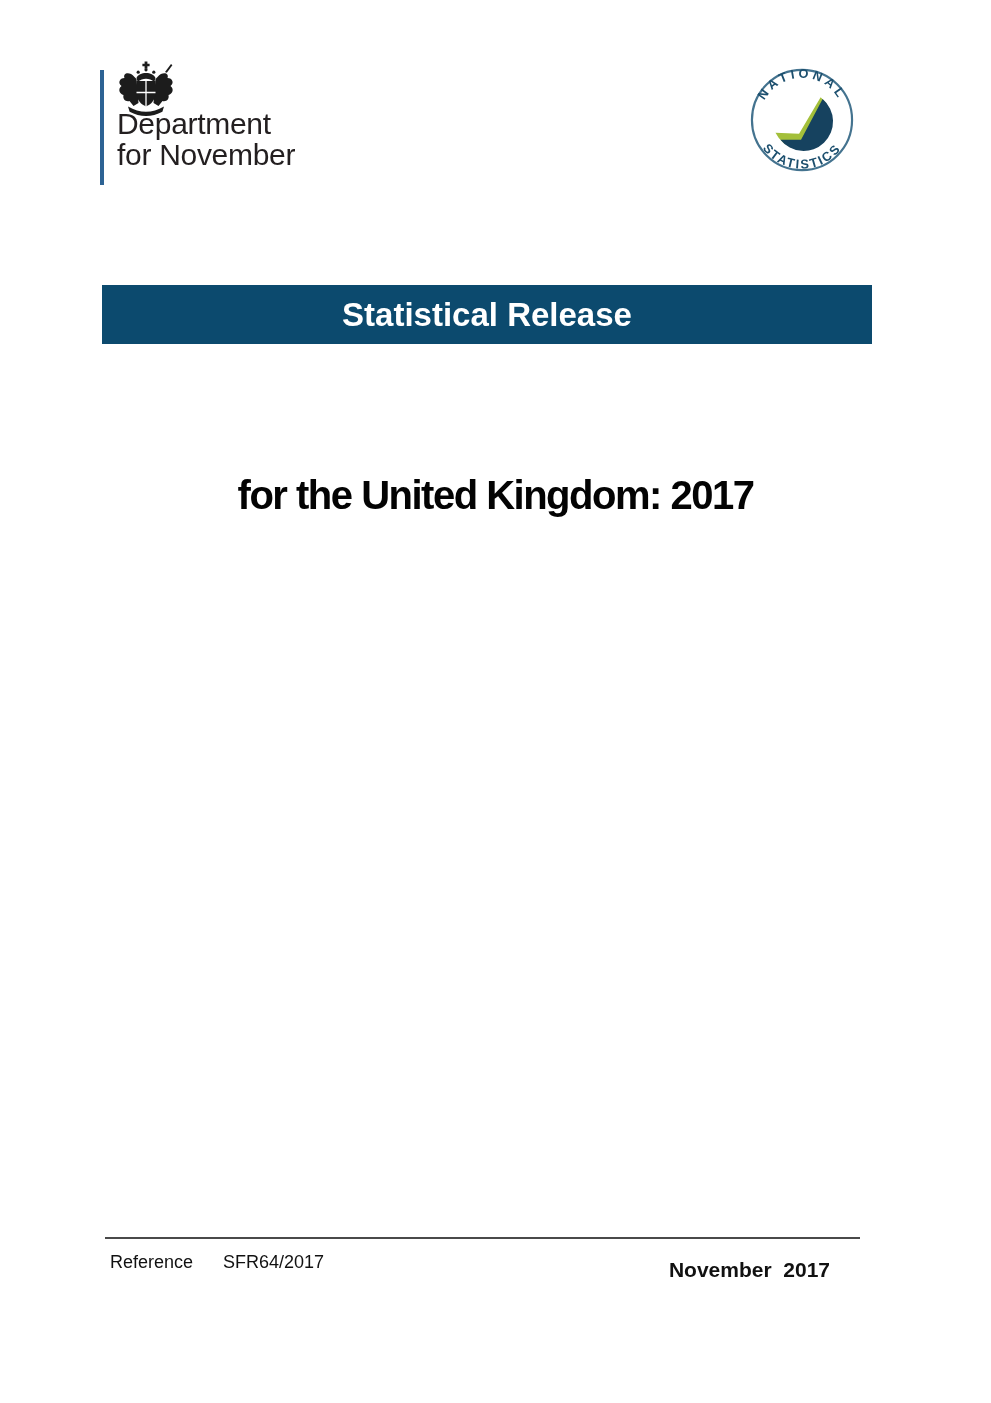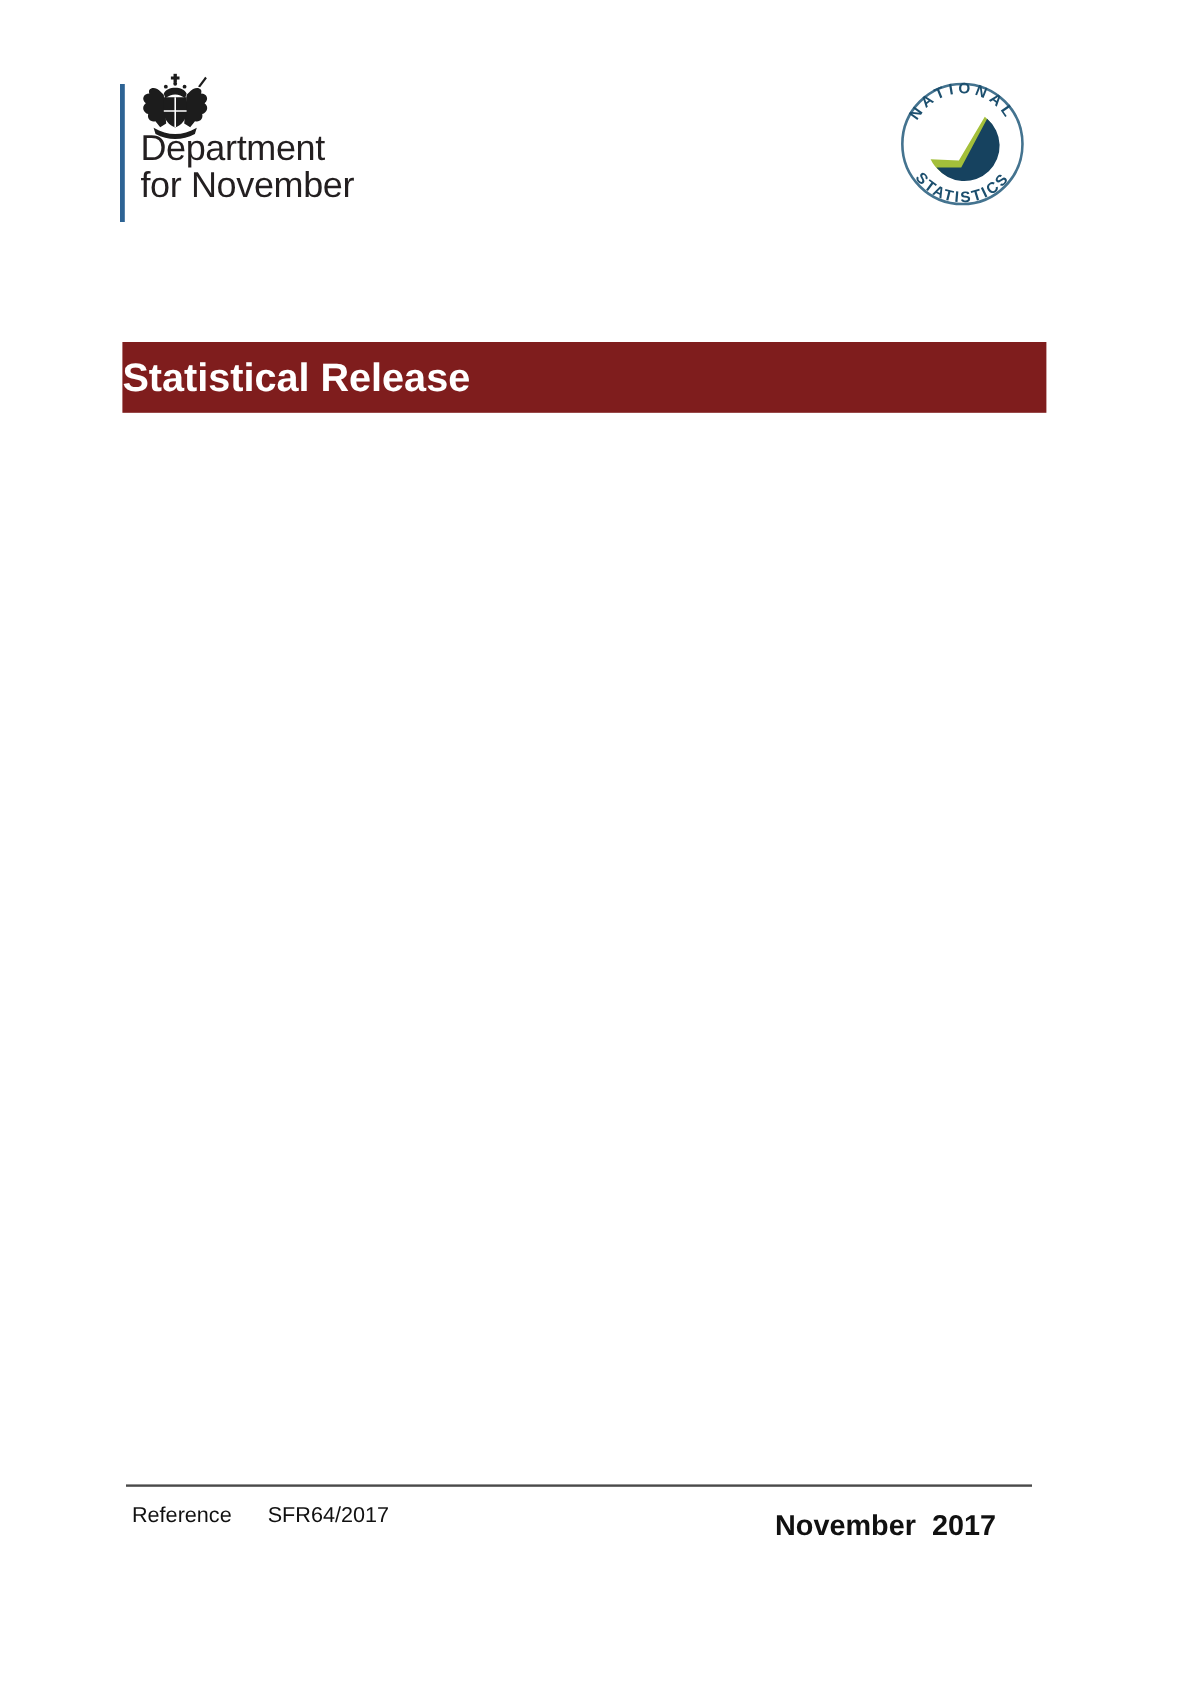--- a/index.html
+++ b/index.html
@@ -22,40 +22,40 @@
               color: #231f20; letter-spacing: -0.3px; white-space: nowrap; }
 
   
   .ns-logo { position: absolute; left: 749px; top: 67px; width: 106px; height: 106px; }
   .ns-arc-text { font-family: "Liberation Sans", sans-serif; font-weight: bold; font-size: 13px;
                  fill: #1c4f6e; }
 
   
   .banner {
     position: absolute; left: 102px; top: 285px; width: 770px; height: 59px;
-    background: #7f1d1d; color: #ffffff;
-    display: flex; align-items: center; 
+    background: #0c4a6e; color: #ffffff;
+    display: flex; align-items: center; justify-content: center;
     font-size: 33px; font-weight: bold; letter-spacing: 0px;
   }
 
   
   .doc-title {
     position: absolute; left: 0; top: 464px; width: 991px;
     text-align: center; font-weight: bold; font-size: 40px;
     line-height: 63px; letter-spacing: -1.5px; color: #030303;
   }
 
   
   .footer-rule { position: absolute; left: 105px; top: 1237px; width: 755px;
                  border-top: 2px solid #4a4a4a; }
   .footer-ref { position: absolute; left: 110px; top: 1252px;
                 display: flex; gap: 30px;
                 font-size: 18px; font-weight: normal; color: #111; white-space: pre; }
   .footer-date { position: absolute; top: 1258px; right: 161px;
-                 font-size: 24px; font-weight: bold; color: #111; white-space: pre; }
+                 font-size: 21px; font-weight: bold; color: #111; white-space: pre; }
 </style>
 </head>
 <body>
 
 <div class="page">
 
   <div class="dfe-logo">
     <div class="dfe-bar"></div>
     <svg class="dfe-crest" viewBox="0 0 62 58" xmlns="http://www.w3.org/2000/svg">
       <g fill="#1c1c1c">
@@ -102,20 +102,21 @@
     <text class="ns-arc-text" letter-spacing="2">
       <textPath href="#nsArcBot" startOffset="50%" text-anchor="middle">STATISTICS</textPath>
     </text>
   </svg>
 
   <div class="banner">
     <span>Statistical Release</span>
   </div>
 
   <h1 class="doc-title">
+    <div>for the United Kingdom: 2017</div>
   </h1>
 
   <div class="footer-rule"></div>
   <div class="footer-ref">
     <span>Reference</span>
     <span>SFR64/2017</span>
   </div>
   <div class="footer-date">November  2017</div>
 
 </div>

